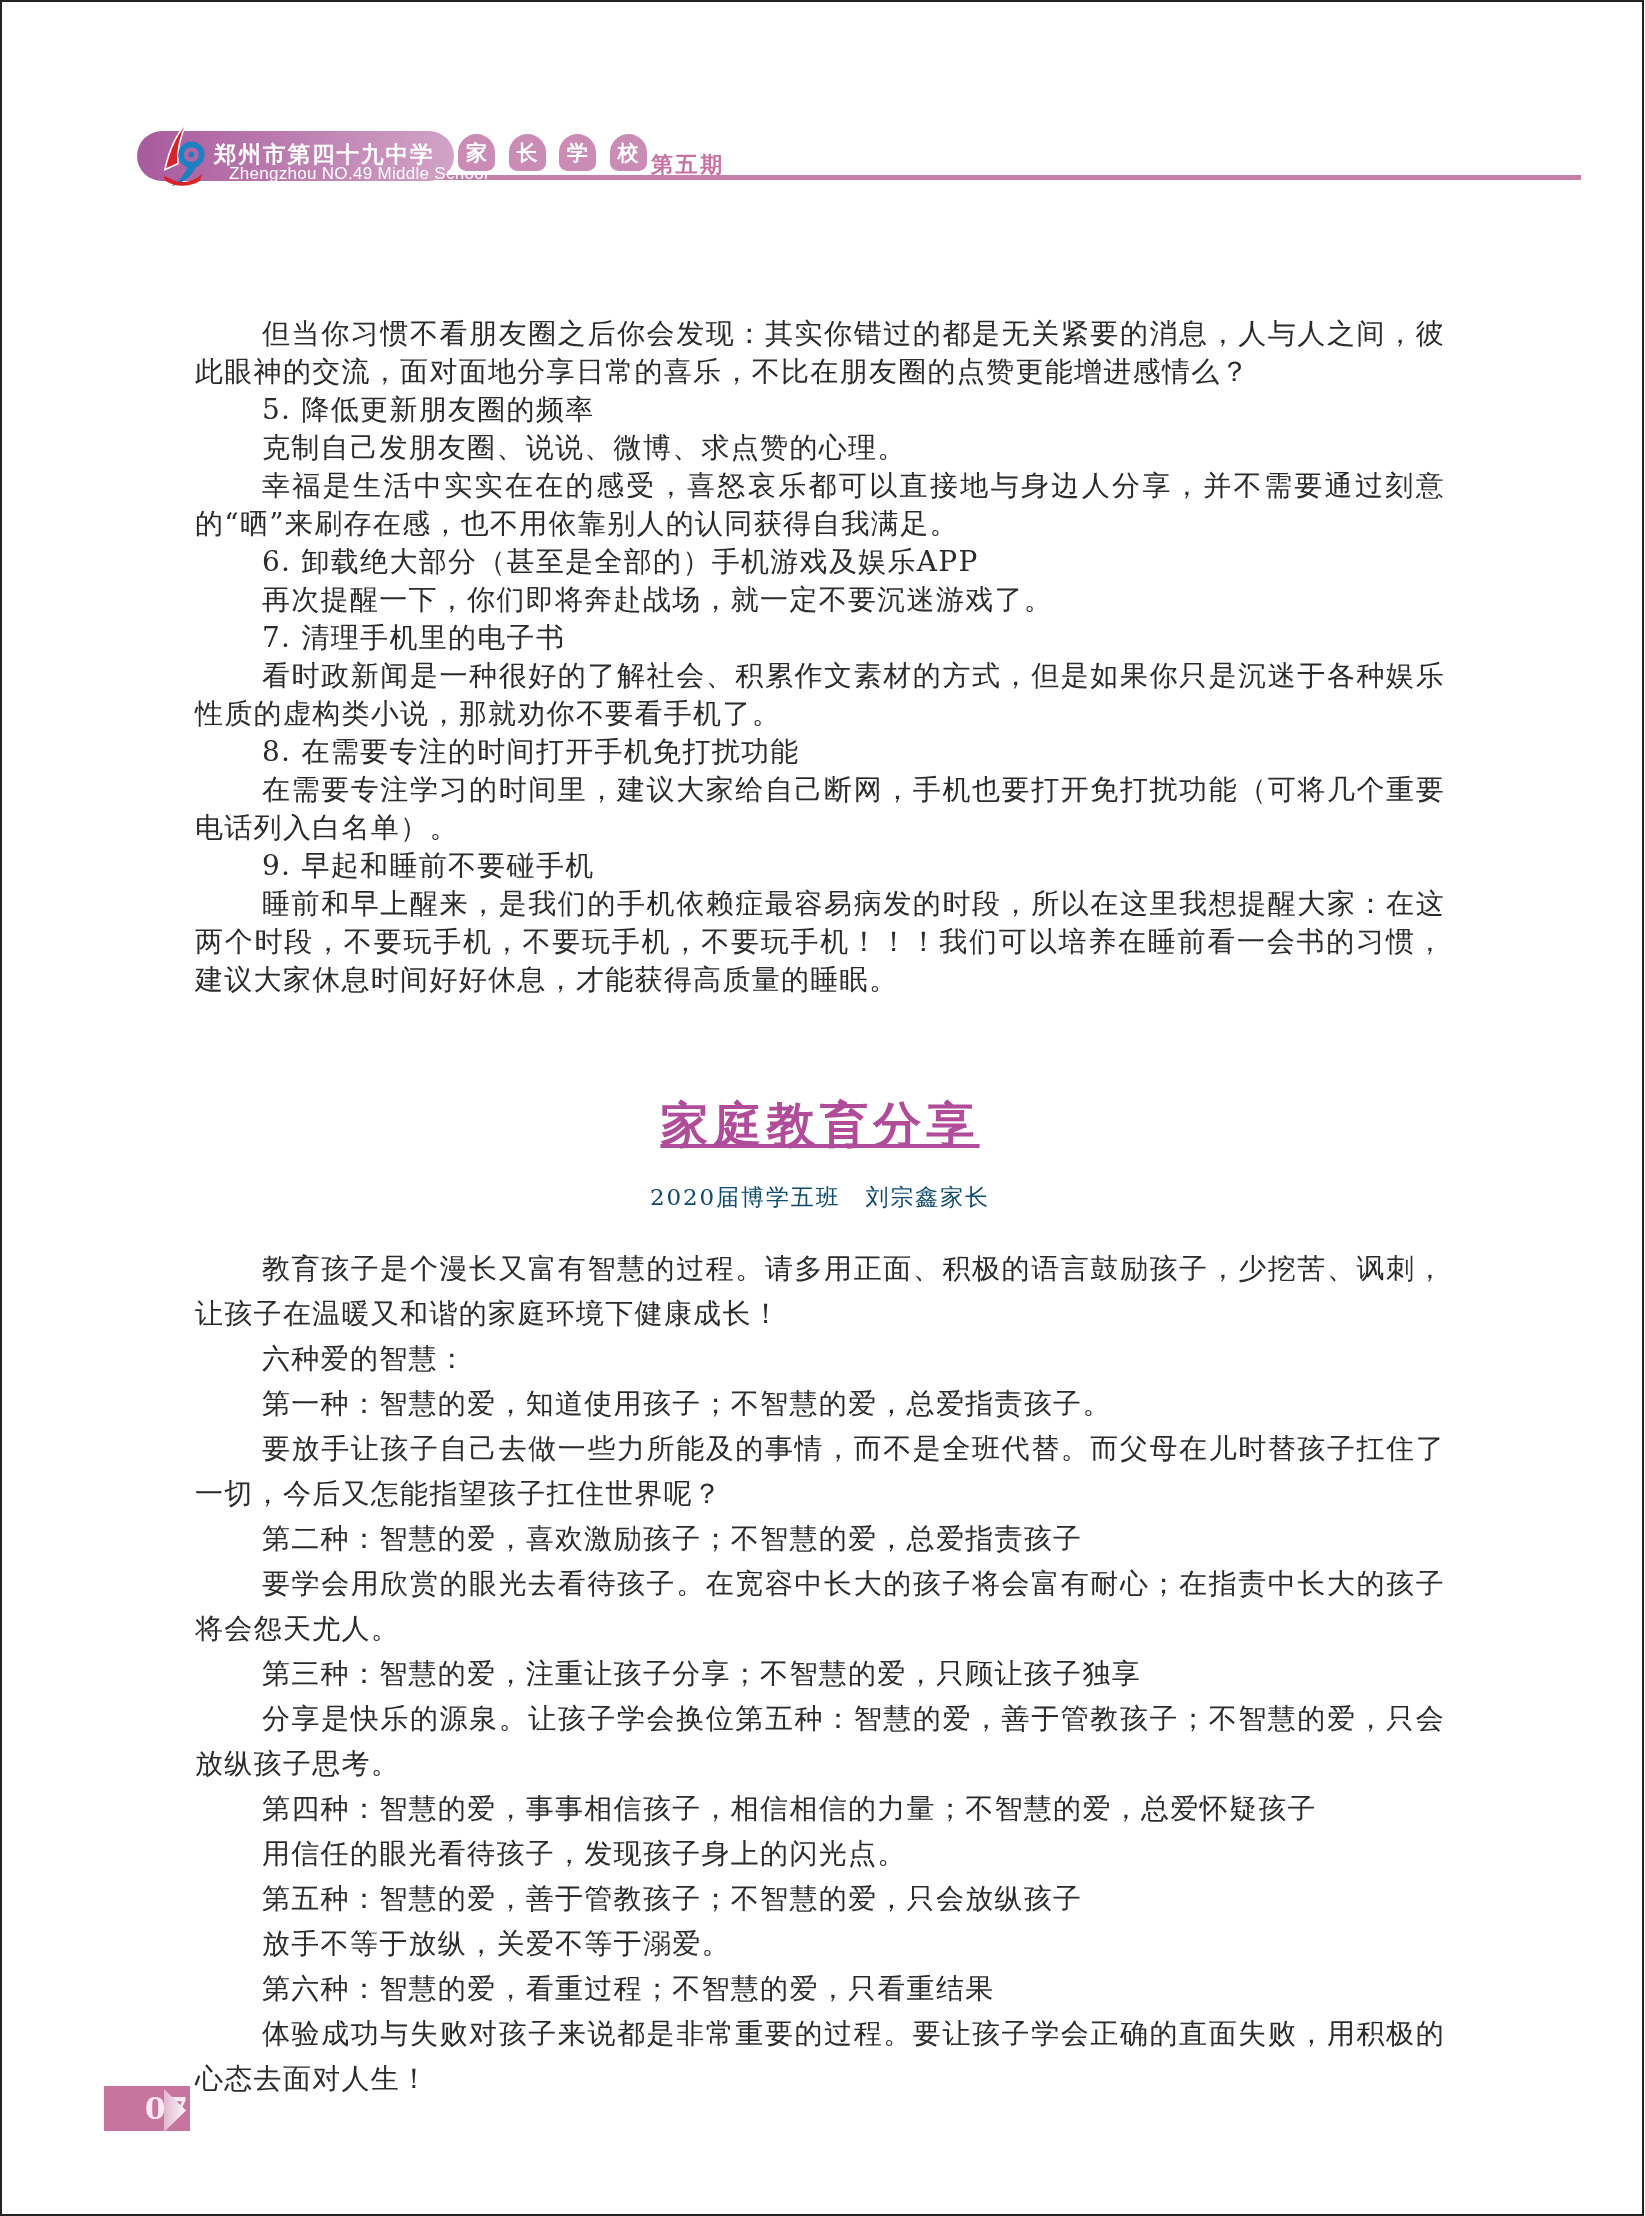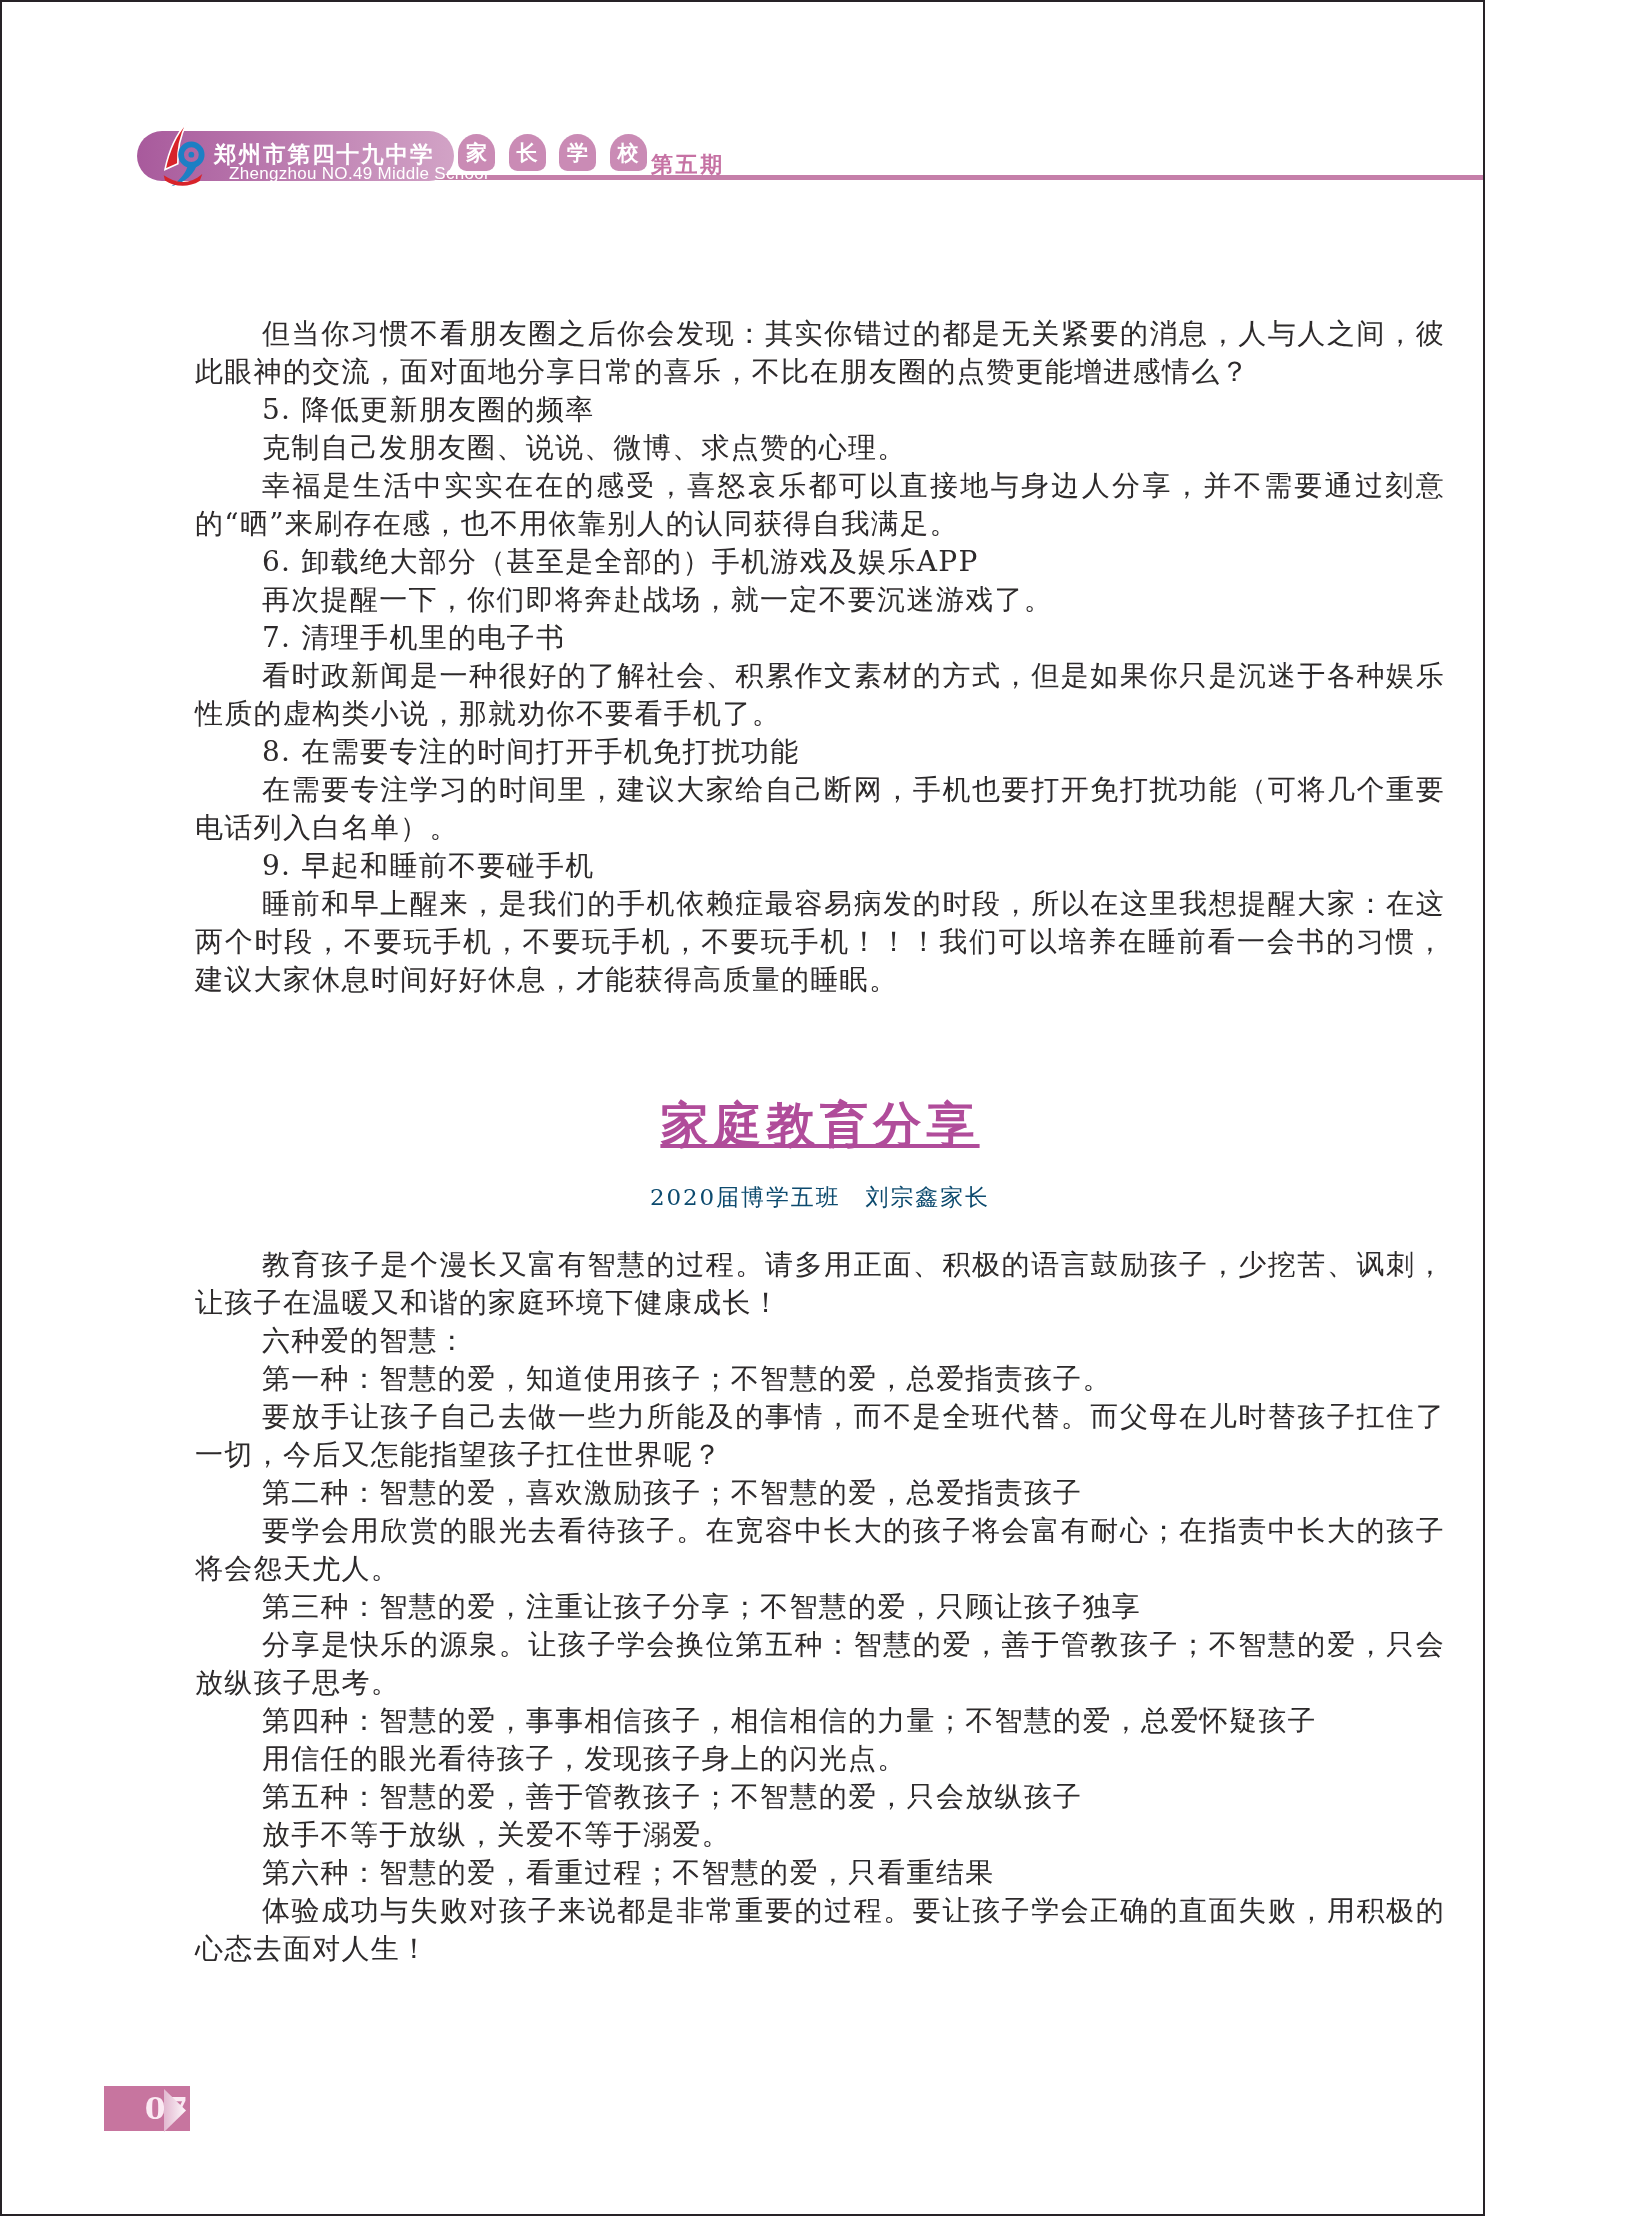--- a/index.html
+++ b/index.html
@@ -6,21 +6,21 @@
     --banner-left:#a85a9c;
     --banner-right:#d2a3c6;
     --badge:#ca8bb5;
     --rule:#c57fa9;
     --issue:#c672a4;
     --title:#b04c9a;
     --page-square:#c7759f;
   }
   html,body{margin:0;padding:0;background:#ffffff;}
   .page{
-    position:relative;width:1485px;height:2216px;background:#fff;
+    position:relative;width:1644px;height:2216px;background:#fff;
     border:2.6px solid #262226;box-sizing:border-box;overflow:hidden;
     font-family:"DejaVu Serif",serif;color:#2d2a2b;
   }
   
   .banner{
     position:absolute;left:135px;top:129px;width:317px;height:50px;
     border-radius:26px;
     background:linear-gradient(90deg,var(--banner-left),var(--banner-right));
   }
   .logo{position:absolute;left:19.3px;top:-10.3px;width:54px;height:70px;}
@@ -46,21 +46,21 @@
   }
   
   main{position:absolute;left:193px;top:0;width:1250px;}
   .article p{
     margin:0;font-size:28px;letter-spacing:1.3px;
     text-align:justify;text-indent:67px;color:#2d2a2b;
   }
   #a1{margin-top:313px;}
   #a1 p{line-height:38px;}
   #a2{margin-top:36px;}
-  #a2 p{line-height:38px;}
+  #a2 p{line-height:45px;}
   .article-title{
     margin:101px 0 0;text-align:center;font-size:48px;line-height:48px;
     font-weight:bold;color:var(--title);letter-spacing:5.2px;text-decoration:underline;
   }
   .byline{
     margin-top:37px;text-align:center;font-size:23px;line-height:24.5px;
     letter-spacing:1.9px;color:#0c4a6e;
   }
   
   .pagenum{

